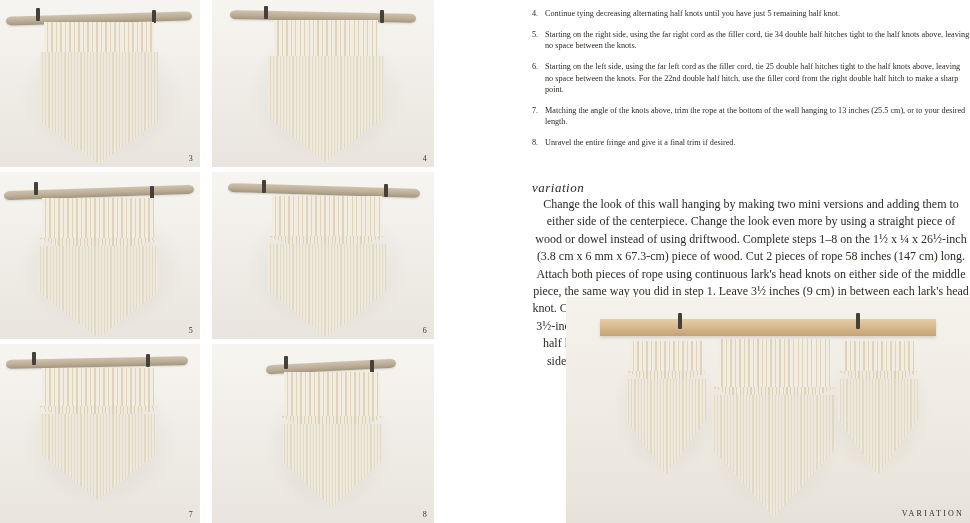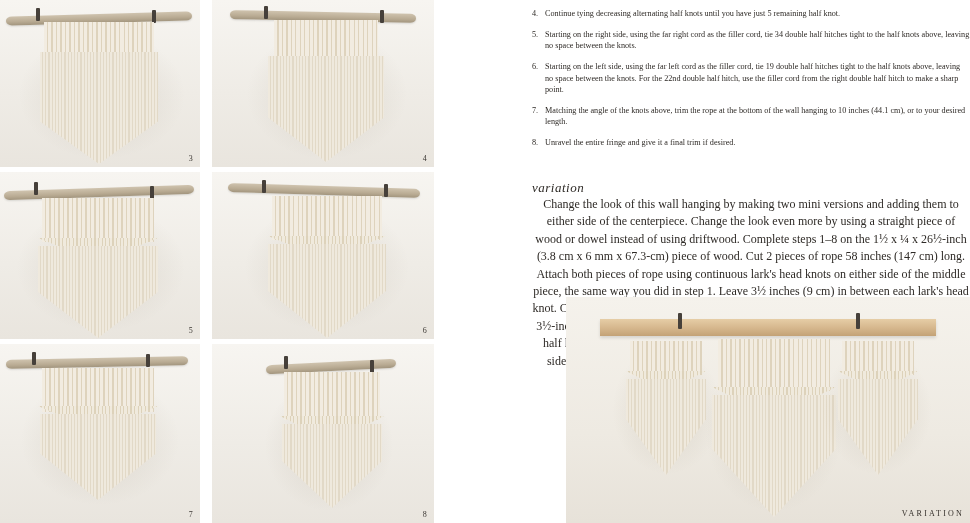--- a/index.html
+++ b/index.html
@@ -256,26 +256,26 @@
         <div class="body">Continue tying decreasing alternating half knots until you have just 5 remaining half knot.</div>
       </div>
 
       <div class="step">
         <div class="n">5.</div>
         <div class="body">Starting on the right side, using the far right cord as the filler cord, tie 34 double half hitches tight to the half knots above, leaving no space between the knots.</div>
       </div>
 
       <div class="step">
         <div class="n">6.</div>
-        <div class="body">Starting on the left side, using the far left cord as the filler cord, tie 19 double half hitches tight to the half knots above, leaving no space between the knots. For the 22nd double half hitch, use the filler cord from the right double half hitch to make a sharp point.</div>
+        <div class="body">Starting on the left side, using the far left cord as the filler cord, tie 25 double half hitches tight to the half knots above, leaving no space between the knots. For the 22nd double half hitch, use the filler cord from the right double half hitch to make a sharp point.</div>
       </div>
 
       <div class="step">
         <div class="n">7.</div>
-        <div class="body">Matching the angle of the knots above, trim the rope at the bottom of the wall hanging to 10 inches (44.1 cm), or to your desired length.</div>
+        <div class="body">Matching the angle of the knots above, trim the rope at the bottom of the wall hanging to 13 inches (25.5 cm), or to your desired length.</div>
       </div>
 
       <div class="step">
         <div class="n">8.</div>
         <div class="body">Unravel the entire fringe and give it a final trim if desired.</div>
       </div>
 
     </div>
 
     <div class="variation-head">variation</div>

